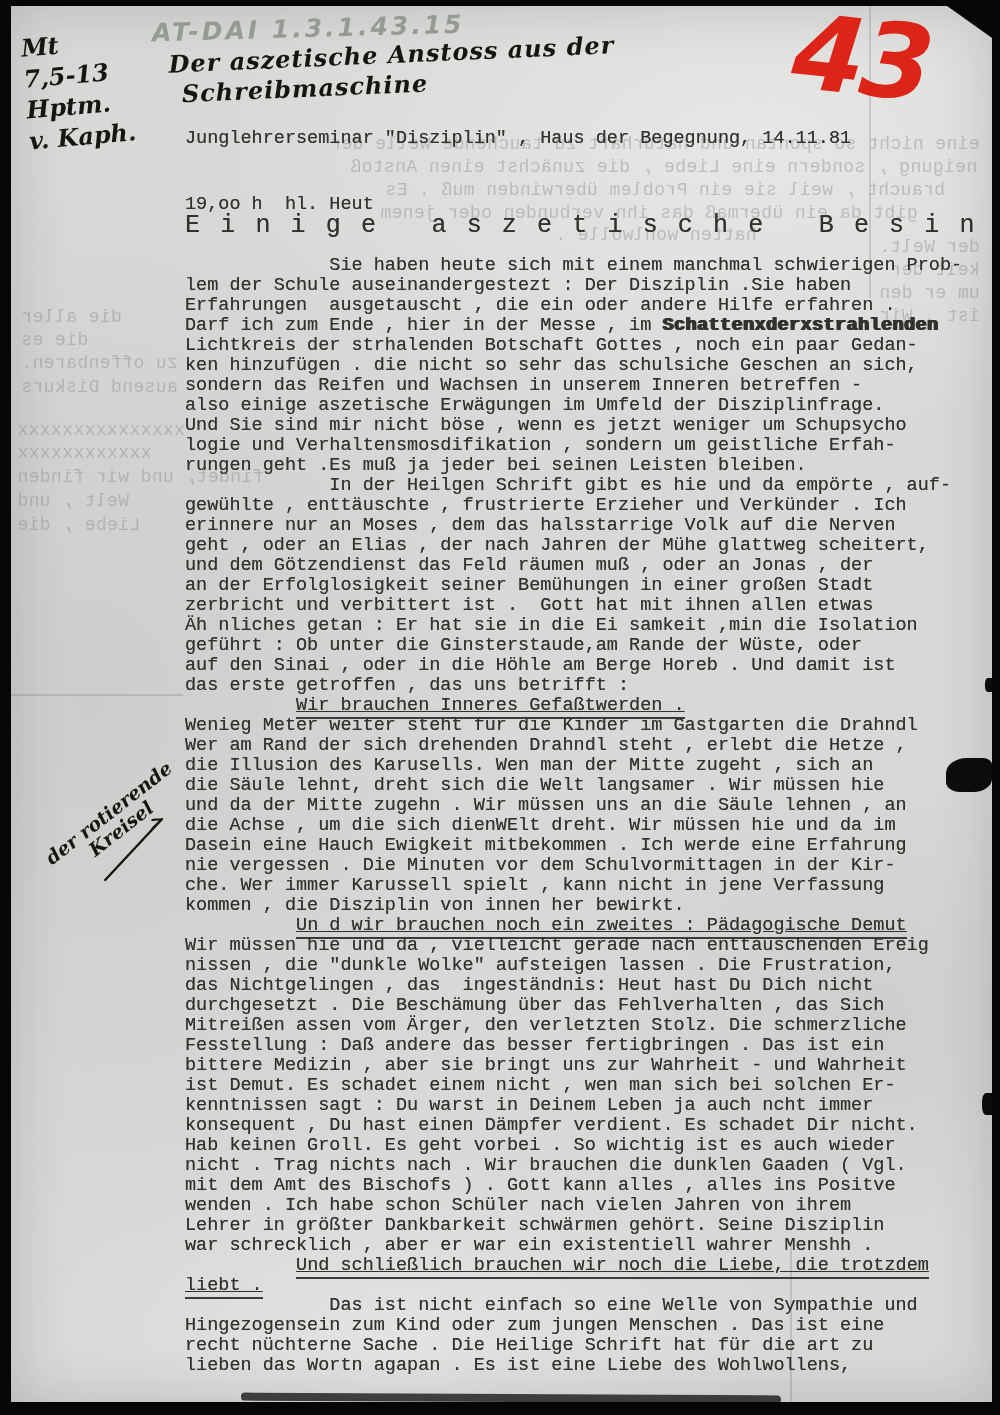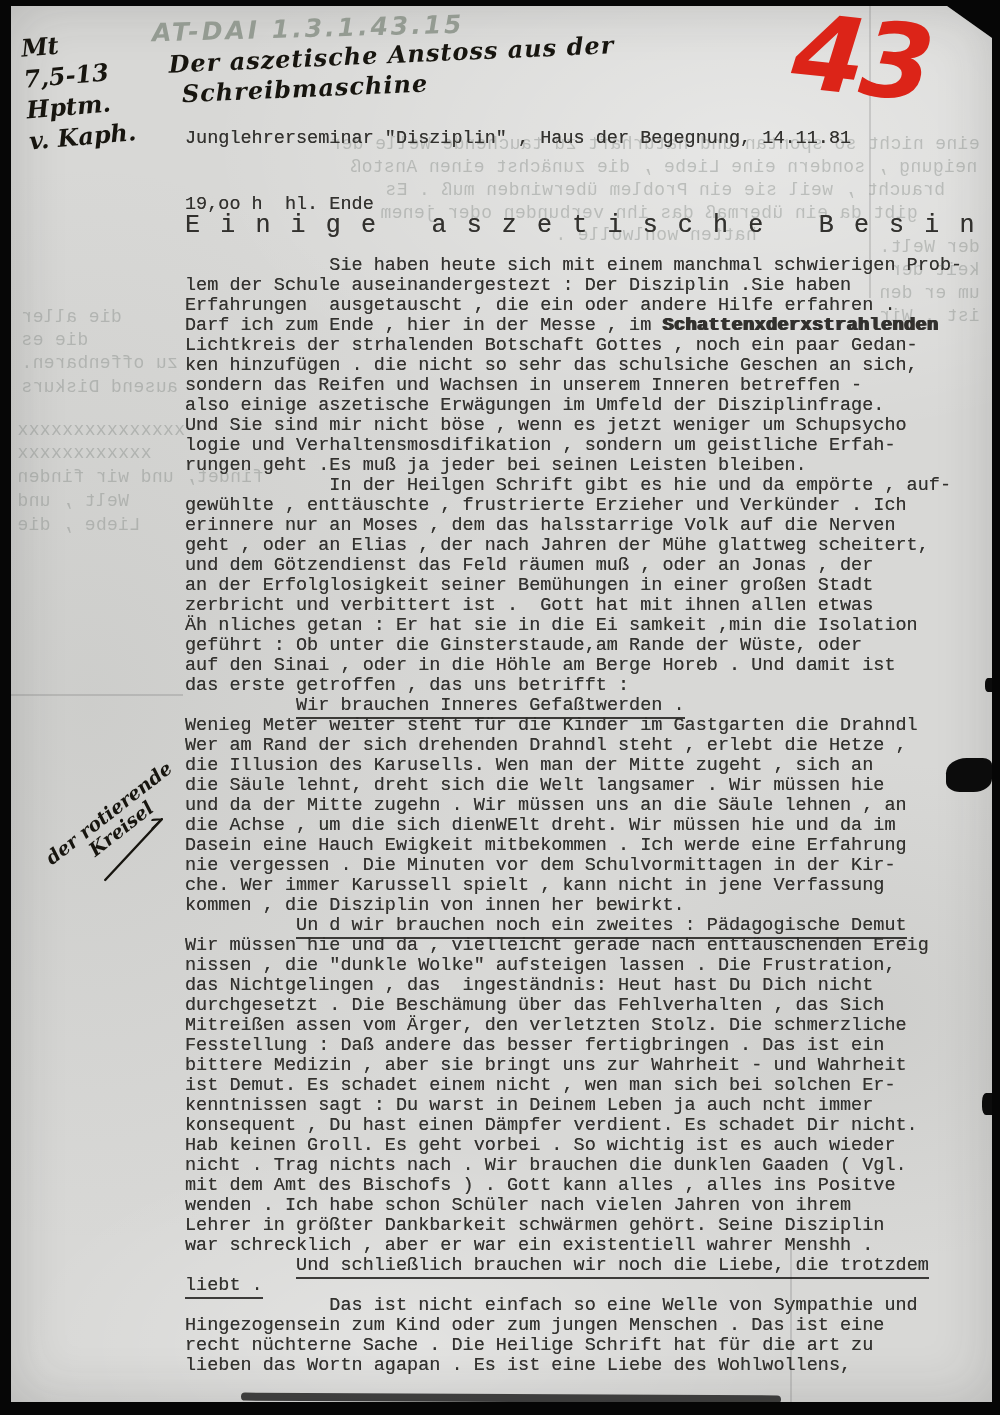--- a/index.html
+++ b/index.html
@@ -21,21 +21,21 @@
   .crease{position:absolute; background:rgba(90,90,88,.20); filter:blur(.6px);}
   .blob{position:absolute; background:#0c0c0c;}
 
   
   .typed{position:absolute; color:#32312e; font-size:18.5px; line-height:20px;
          text-shadow:0 0 .6px rgba(44,43,40,.65); white-space:pre;}
   #typed-header{left:174px; top:78px; line-height:22px;}
   #doc-title{left:174px; top:150px; line-height:28px; letter-spacing:2.6px; font-size:25px;}
   #typed-body{left:174px; top:222px; width:807px;margin-top:28px;}
   .tline{white-space:pre;}
-  .u{border-bottom:2px solid rgba(32,31,28,.85); padding-bottom:1px;}
+  .u{border-bottom:2px solid rgba(32,31,28,.85); padding-bottom:1px;text-decoration:underline;}
   .overstrike{font-weight:700; letter-spacing:.4px;
               text-shadow:1px 0 0 currentColor, -0.6px 0 0 currentColor;text-align:right;}
 
   
   .ghost{position:absolute; font-size:18px; color:#7f8581; opacity:.40;
          transform:scaleX(-1); filter:blur(.4px); white-space:pre; letter-spacing:.4px;}
   .ghost.r{left:auto; right:12px;}
 
   
   .hw{font-family:"DejaVu Serif", serif; font-style:italic; font-weight:700; color:#17150f;}
@@ -105,21 +105,21 @@
       <div>der rotierende</div>
       <div>Kreisel</div>
       <svg width="96" height="22" viewBox="0 0 96 22">
         <path d="M4 19 L86 6" stroke="#17150f" stroke-width="2.4" fill="none" stroke-linecap="round"></path>
         <path d="M86 6 l-13 1.5 M86 6 l-8 -5.5" stroke="#17150f" stroke-width="2.2" fill="none" stroke-linecap="round"></path>
       </svg>
     </div>
 
     <div id="typed-header" class="typed">
       <div class="tline">Junglehrerseminar "Disziplin" , Haus der Begegnung, 14.11.81</div>
-      <div class="tline">19,oo h  hl. Ende</div>
+      <div class="tline">19,oo h  hl. Heut</div>
     </div>
 
     <div id="doc-title" class="typed">
       <div class="tline">E i n i g e   a s z e t i s c h e   B e s i n n u n g e n</div>
     </div>
 
     <div id="typed-body" class="typed"><div class="tline">             Sie haben heute sich mit einem manchmal schwierigen Prob-</div><div class="tline">lem der Schule auseinandergestezt : Der Disziplin .Sie haben</div><div class="tline">Erfahrungen  ausgetauscht , die ein oder andere Hilfe erfahren .</div><div class="tline"><span>Darf ich zum Ende , hier in der Messe , im </span><span class="overstrike">Schattenxderxstrahlenden</span></div><div class="tline">Lichtkreis der strhalenden Botschaft Gottes , noch ein paar Gedan-</div><div class="tline">ken hinzufügen . die nicht so sehr das schulsiche Geschen an sich,</div><div class="tline">sondern das Reifen und Wachsen in unserem Inneren betreffen -</div><div class="tline">also einige aszetische Erwägungen im Umfeld der Disziplinfrage.</div><div class="tline">Und Sie sind mir nicht böse , wenn es jetzt weniger um Schupsycho</div><div class="tline">logie und Verhaltensmosdifikation , sondern um geistliche Erfah-</div><div class="tline">rungen geht .Es muß ja jeder bei seinen Leisten bleiben.</div><div class="tline">             In der Heilgen Schrift gibt es hie und da empörte , auf-</div><div class="tline">gewühlte , enttäuschte , frustrierte Erzieher und Verkünder . Ich</div><div class="tline">erinnere nur an Moses , dem das halsstarrige Volk auf die Nerven</div><div class="tline">geht , oder an Elias , der nach Jahren der Mühe glattweg scheitert,</div><div class="tline">und dem Götzendienst das Feld räumen muß , oder an Jonas , der</div><div class="tline">an der Erfolglosigkeit seiner Bemühungen in einer großen Stadt</div><div class="tline">zerbricht und verbittert ist .  Gott hat mit ihnen allen etwas</div><div class="tline">Äh nliches getan : Er hat sie in die Ei samkeit ,min die Isolation</div><div class="tline">geführt : Ob unter die Ginsterstaude,am Rande der Wüste, oder</div><div class="tline">auf den Sinai , oder in die Höhle am Berge Horeb . Und damit ist</div><div class="tline">das erste getroffen , das uns betrifft :</div><div class="tline"><span>          </span><span class="u">Wir brauchen Inneres Gefaßtwerden .</span></div><div class="tline">Wenieg Meter weiter steht für die Kinder im Gastgarten die Drahndl</div><div class="tline">Wer am Rand der sich drehenden Drahndl steht , erlebt die Hetze ,</div><div class="tline">die Illusion des Karusells. Wen man der Mitte zugeht , sich an</div><div class="tline">die Säule lehnt, dreht sich die Welt langsamer . Wir müssen hie</div><div class="tline">und da der Mitte zugehn . Wir müssen uns an die Säule lehnen , an</div><div class="tline">die Achse , um die sich dienWElt dreht. Wir müssen hie und da im</div><div class="tline">Dasein eine Hauch Ewigkeit mitbekommen . Ich werde eine Erfahrung</div><div class="tline">nie vergessen . Die Minuten vor dem Schulvormittagen in der Kir-</div><div class="tline">che. Wer immer Karussell spielt , kann nicht in jene Verfassung</div><div class="tline">kommen , die Disziplin von innen her bewirkt.</div><div class="tline"><span>          </span><span class="u">Un d wir brauchen noch ein zweites : Pädagogische Demut</span></div><div class="tline">Wir müssen hie und da , vielleicht gerade nach enttäuschenden Ereig</div><div class="tline">nissen , die "dunkle Wolke" aufsteigen lassen . Die Frustration,</div><div class="tline">das Nichtgelingen , das  ingeständnis: Heut hast Du Dich nicht</div><div class="tline">durchgesetzt . Die Beschämung über das Fehlverhalten , das Sich</div><div class="tline">Mitreißen assen vom Ärger, den verletzten Stolz. Die schmerzliche</div><div class="tline">Fesstellung : Daß andere das besser fertigbringen . Das ist ein</div><div class="tline">bittere Medizin , aber sie bringt uns zur Wahrheit - und Wahrheit</div><div class="tline">ist Demut. Es schadet einem nicht , wen man sich bei solchen Er-</div><div class="tline">kenntnissen sagt : Du warst in Deinem Leben ja auch ncht immer</div><div class="tline">konsequent , Du hast einen Dämpfer verdient. Es schadet Dir nicht.</div><div class="tline">Hab keinen Groll. Es geht vorbei . So wichtig ist es auch wieder</div><div class="tline">nicht . Trag nichts nach . Wir brauchen die dunklen Gaaden ( Vgl.</div><div class="tline">mit dem Amt des Bischofs ) . Gott kann alles , alles ins Positve</div><div class="tline">wenden . Ich habe schon Schüler nach vielen Jahren von ihrem</div><div class="tline">Lehrer in größter Dankbarkeit schwärmen gehört. Seine Disziplin</div><div class="tline">war schrecklich , aber er war ein existentiell wahrer Menshh .</div><div class="tline"><span>          </span><span class="u">Und schließlich brauchen wir noch die Liebe, die trotzdem</span></div><div class="tline"><span></span><span class="u">liebt .</span></div><div class="tline">             Das ist nicht einfach so eine Welle von Sympathie und</div><div class="tline">Hingezogensein zum Kind oder zum jungen Menschen . Das ist eine</div><div class="tline">recht nüchterne Sache . Die Heilige Schrift hat für die art zu</div><div class="tline">lieben das Wortn agapan . Es ist eine Liebe des Wohlwollens,</div></div>
   </div>
 </div>
 

